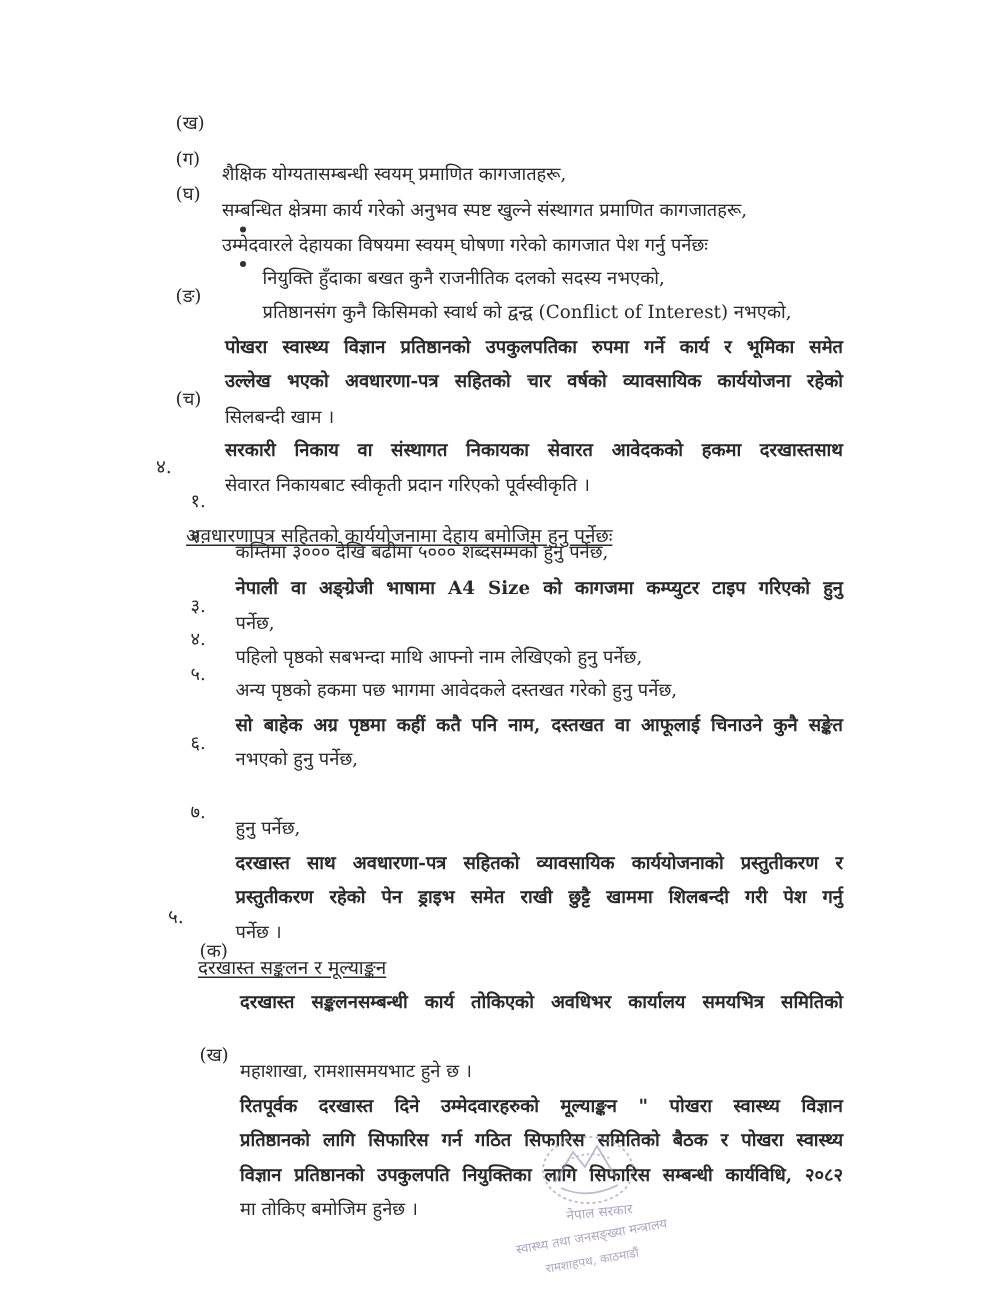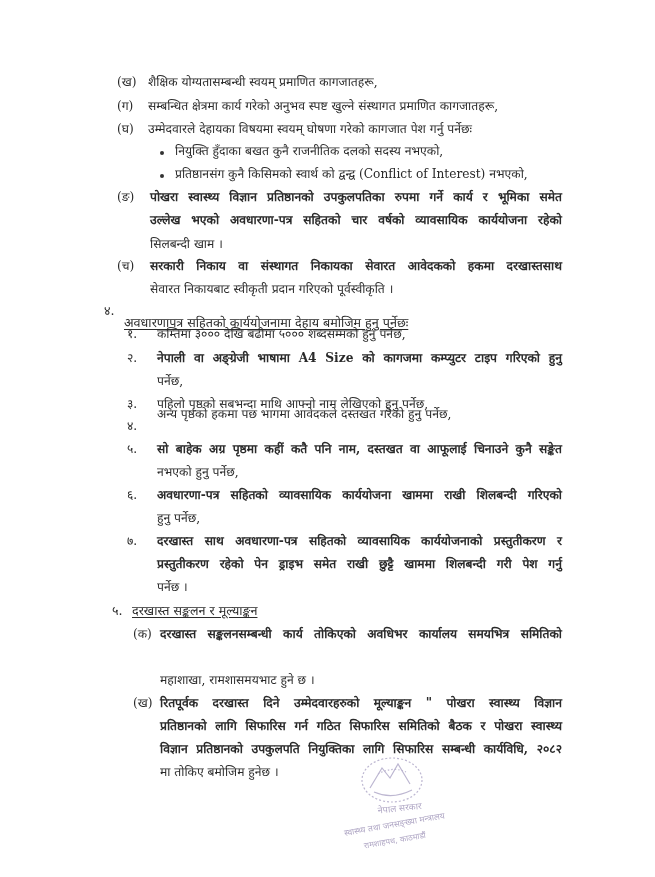--- a/index.html
+++ b/index.html
@@ -6,20 +6,21 @@
   body {
     width: 655px; height: 877px; background: #ffffff; overflow: hidden;
     position: relative;
     font-family: "DejaVu Serif", serif;
     color: #2a2a2a;
   }
   .page { position: absolute; left: 0; top: 0; width: 655px; height: 877px; }
   .line {
     position: absolute; font-size: 12.2px; line-height: 16px; white-space: nowrap;
     letter-spacing: 0;
+    margin-top: 34px;
   }
   .just { text-align: justify; text-align-last: justify; white-space: normal; font-weight: bold; }
   .lbl { position: absolute; font-size: 12.2px; line-height: 16px; }
   .heading { font-size: 12.6px; }
   .ul { text-decoration: underline; text-underline-offset: 2px; }
   .bullet {
     position: absolute; width: 4px; height: 4px; border-radius: 50%; background: #333;
   }
   .stamp {
     position: absolute; left: 340px; top: 748px; width: 120px; height: 120px;
@@ -60,28 +61,27 @@
   <div class="line" style="left:157px;top:326px">कम्तिमा ३००० देखि बढीमा ५००० शब्दसम्मको हुनु पर्नेछ,</div>
 
   <span class="lbl" style="left:127px;top:350px">२.</span>
   <div class="line just" style="left:157px;top:350px;width:405px">नेपाली वा अङ्ग्रेजी भाषामा A4 Size को कागजमा कम्प्युटर टाइप गरिएको हुनु</div>
   <div class="line" style="left:157px;top:373px">पर्नेछ,</div>
 
   <span class="lbl" style="left:127px;top:396px">३.</span>
   <div class="line" style="left:157px;top:396px">पहिलो पृष्ठको सबभन्दा माथि आफ्नो नाम लेखिएको हुनु पर्नेछ,</div>
 
   <span class="lbl" style="left:127px;top:418px">४.</span>
-  <div class="line" style="left:157px;top:406px">अन्य पृष्ठको हकमा पछ भागमा आवेदकले दस्तखत गरेको हुनु पर्नेछ,</div>
+  <div class="line" style="left:157px;top:418px">अन्य पृष्ठको हकमा पछ भागमा आवेदकले दस्तखत गरेको हुनु पर्नेछ,</div>
 
   <span class="lbl" style="left:127px;top:441px">५.</span>
   <div class="line just" style="left:157px;top:441px;width:405px">सो बाहेक अग्र पृष्ठमा कहीं कतै पनि नाम, दस्तखत वा आफूलाई चिनाउने कुनै सङ्केत</div>
   <div class="line" style="left:157px;top:464px">नभएको हुनु पर्नेछ,</div>
 
   <span class="lbl" style="left:127px;top:487px">६.</span>
-  <div class="line just" style="left:157px;top:487px;width:405px">अवधारणा-पत्र सहितको व्यावसायिक  कार्ययोजना खाममा राखी शिलबन्दी गरिएको</div>
   <div class="line" style="left:157px;top:510px">हुनु पर्नेछ,</div>
 
   <span class="lbl" style="left:127px;top:533px">७.</span>
   <div class="line just" style="left:157px;top:533px;width:405px">दरखास्त साथ अवधारणा-पत्र सहितको व्यावसायिक कार्ययोजनाको प्रस्तुतीकरण र</div>
   <div class="line just" style="left:157px;top:556px;width:405px">प्रस्तुतीकरण रहेको पेन ड्राइभ समेत राखी छुट्टै खाममा शिलबन्दी गरी पेश गर्नु</div>
   <div class="line" style="left:157px;top:579px">पर्नेछ ।</div>
 
   <span class="lbl heading" style="left:112px;top:603px">५.</span>
   <div class="line heading ul" style="left:132px;top:603px">दरखास्त सङ्कलन र मूल्याङ्कन</div>
 

